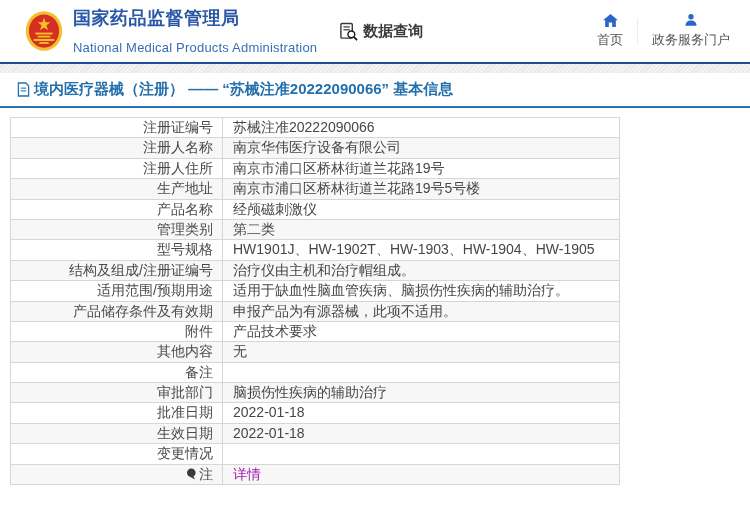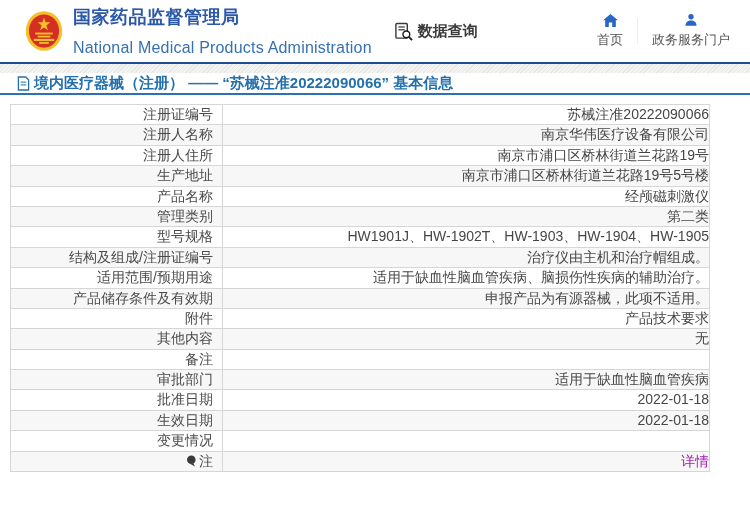--- a/index.html
+++ b/index.html
@@ -15,21 +15,21 @@
     display: flex; align-items: center;
     padding-left: 24px; position: relative;
   }
   .brand { display: flex; align-items: center; cursor: pointer; }
   .emblem { width: 40px; height: 44px; display: flex; align-items: center; justify-content: center; }
   .brand-text { margin-left: 9px; }
   .brand-cn {
     font-size: 18px; font-weight: bold; color: #2b57a7; letter-spacing: 0.5px;
     line-height: 22px;
   }
-  .brand-en { font-size: 16px; color: #3570b4; margin-top: 11px; letter-spacing: 0.2px; }
+  .brand-en { font-size: 13px; color: #3570b4; margin-top: 11px; letter-spacing: 0.2px; }
 
   .dataquery {
     display: flex; align-items: center; margin-left: 22px; cursor: pointer;
   }
   .dataquery .dq-icon { display: inline-flex; margin-right: 5px; }
   .dataquery .dq-label { font-size: 15px; font-weight: 600; color: #3a3a3a; }
 
   .topnav {
     position: absolute; right: 6px; top: 0; height: 62px;
     display: flex; align-items: center;
@@ -44,42 +44,42 @@
 
   .blue-line { height: 2px; background: #1e4c97; }
   .hatch-strip {
     height: 9px;
     background: repeating-linear-gradient(135deg, #f3f3f1 0px, #f3f3f1 2px, #e7e7e5 2px, #e7e7e5 3px);
   }
 
   
   .content { background: #ffffff; }
   .page-title-row {
-    height: 20px; display: flex; align-items: center;
+    height: 33px; display: flex; align-items: center;
     padding-left: 17px;
   }
   .page-title-row .doc-icon { display: inline-flex; margin-right: 4px; }
   .page-title-text { font-size: 15px; font-weight: 600; color: #2470ad; }
   .title-underline { height: 2px; background: #2b72b2; }
 
   
   .table-wrap { padding: 9px 10px 0 10px; }
   .info-table {
-    width: 700px; border-collapse: collapse; table-layout: fixed;
+    width: 610px; border-collapse: collapse; table-layout: fixed;
   }
   .info-table td {
     height: 20.4px; font-size: 14px; line-height: 1.1;
     border: 1px solid #d6d6d6; vertical-align: middle;
     white-space: nowrap; overflow: hidden;
   }
   .info-table tr:nth-child(even) { background: #f7f7f7; }
   .label-cell {
     width: 212px; text-align: right; color: #4a4a4a; padding-right: 9px;
   }
-  .value-cell { text-align: right; color: #464646; padding-left: 10px; }
+  .value-cell { text-align: left; color: #464646; padding-left: 10px; }
   .detail-link { color: #a21caf; text-decoration: none; cursor: pointer; }
   .note-ico { display: inline-block; vertical-align: -1px; margin-right: 2px; }
 </style>
 </head>
 <body>
 
 <header class="topbar">
   <div class="brand">
     <div class="emblem">
       <svg width="38" height="42" viewBox="0 0 48 52">
@@ -199,21 +199,21 @@
           <tr>
             <td class="label-cell">其他内容</td>
             <td class="value-cell">无</td>
           </tr>
           <tr>
             <td class="label-cell">备注</td>
             <td class="value-cell"></td>
           </tr>
           <tr>
             <td class="label-cell">审批部门</td>
-            <td class="value-cell">适用于缺血性脑血管疾病</td>
+            <td class="value-cell">脑损伤性疾病的辅助治疗</td>
           </tr>
           <tr>
             <td class="label-cell">批准日期</td>
             <td class="value-cell">2022-01-18</td>
           </tr>
           <tr>
             <td class="label-cell">生效日期</td>
             <td class="value-cell">2022-01-18</td>
           </tr>
           <tr>

